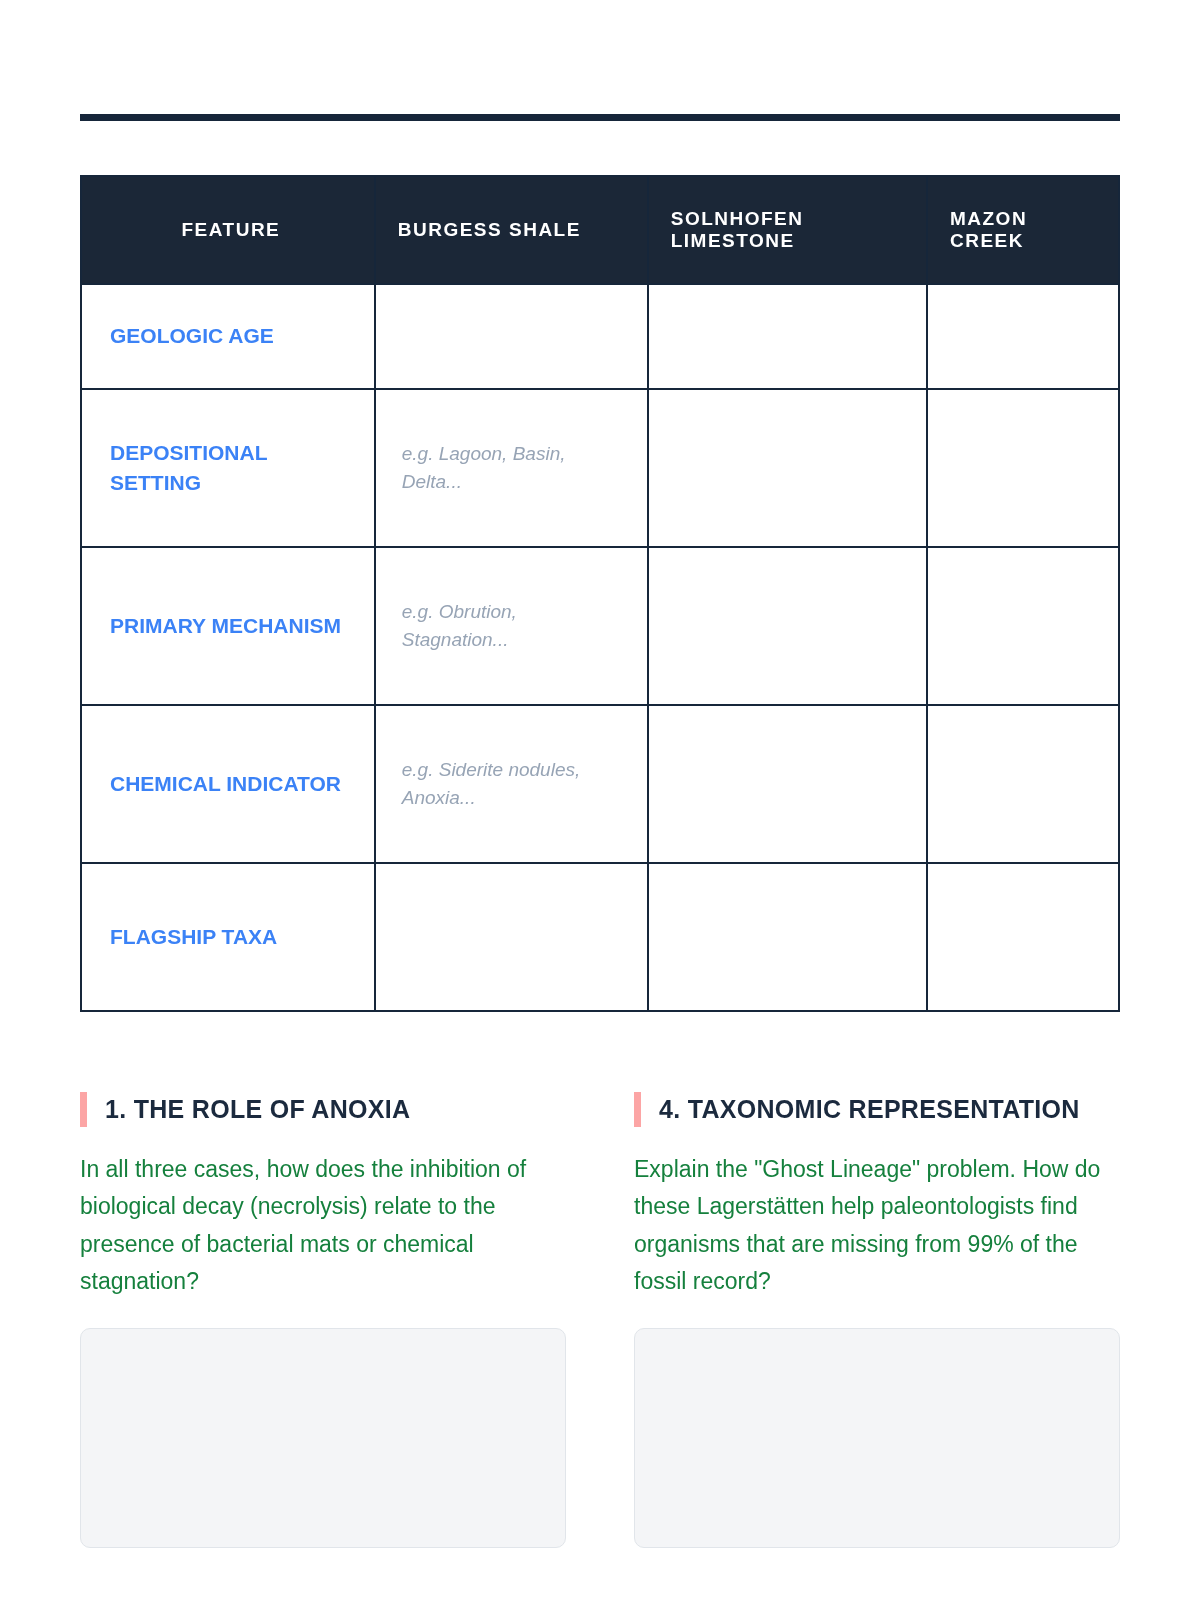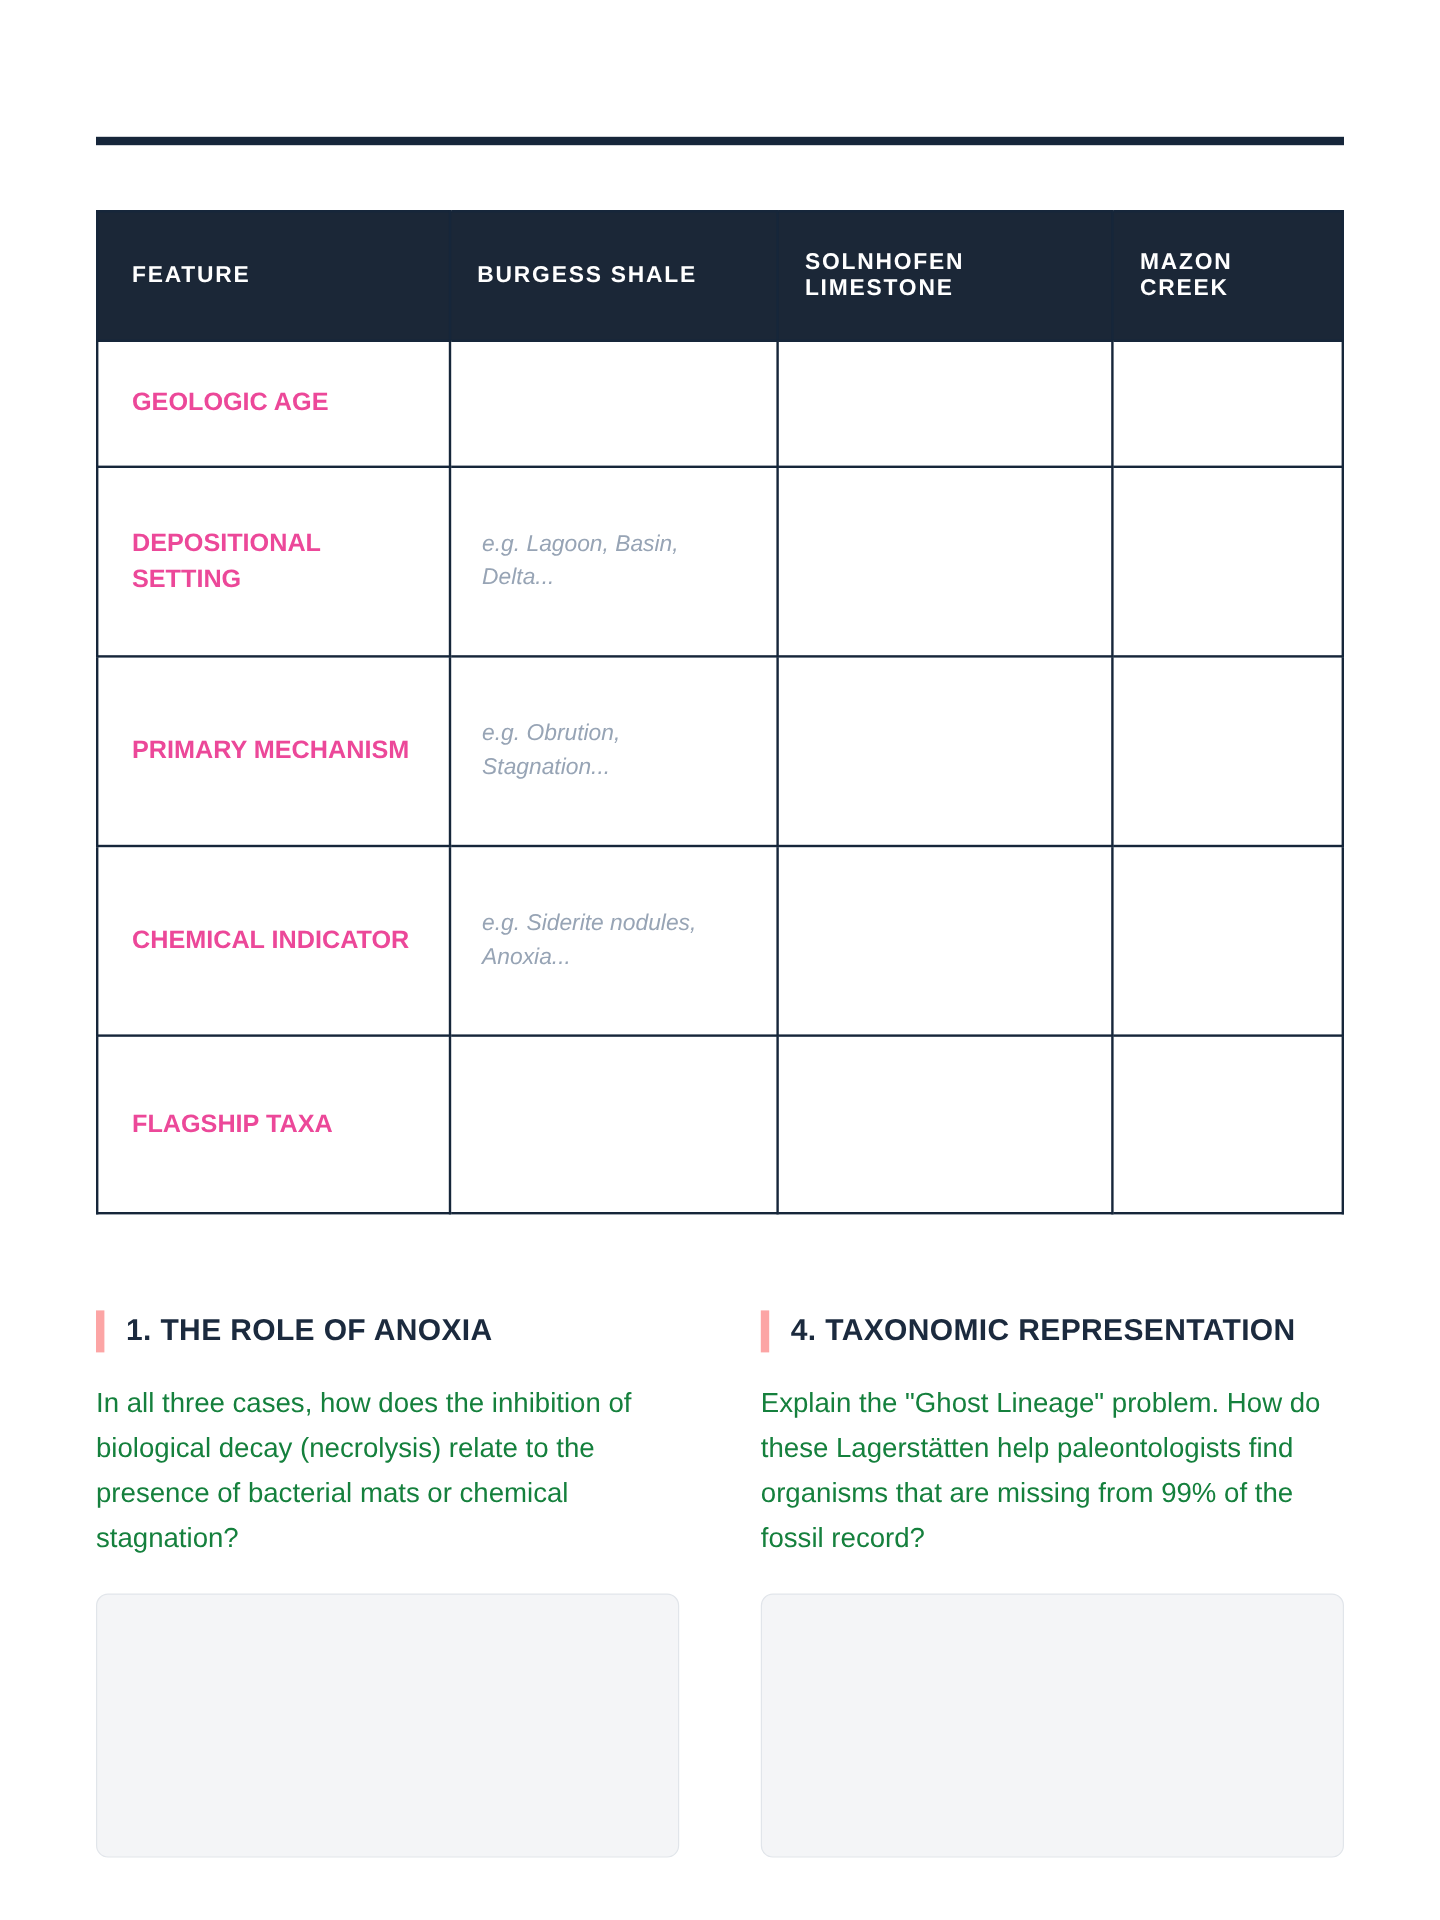--- a/index.html
+++ b/index.html
@@ -58,31 +58,31 @@
     color: #ffffff;
     font-size: 19px;
     font-weight: 700;
     letter-spacing: 1.5px;
     text-align: left;
     vertical-align: middle;
     padding: 20px 22px;
     height: 108px;
     border: 2px solid #16263a;
   }
-  table.compare th:first-child { padding-left: 28px; }
+  table.compare th:first-child { padding-left: 28px; text-align: center; }
   table.compare td {
     border: 2px solid #16263a;
     vertical-align: middle;
     background: #ffffff;
   }
   td.feature-cell {
     background: #f3f5f7;
     font-weight: 700;
     font-size: 21px;
-    color: #ec4899;
+    color: #3b82f6;
     padding: 20px 28px;
     line-height: 1.45;
   }
   td.input-cell { padding: 20px 26px; }
   .placeholder {
     font-style: italic;
     font-size: 19px;
     line-height: 1.5;
     color: #97a4b5;
   }

